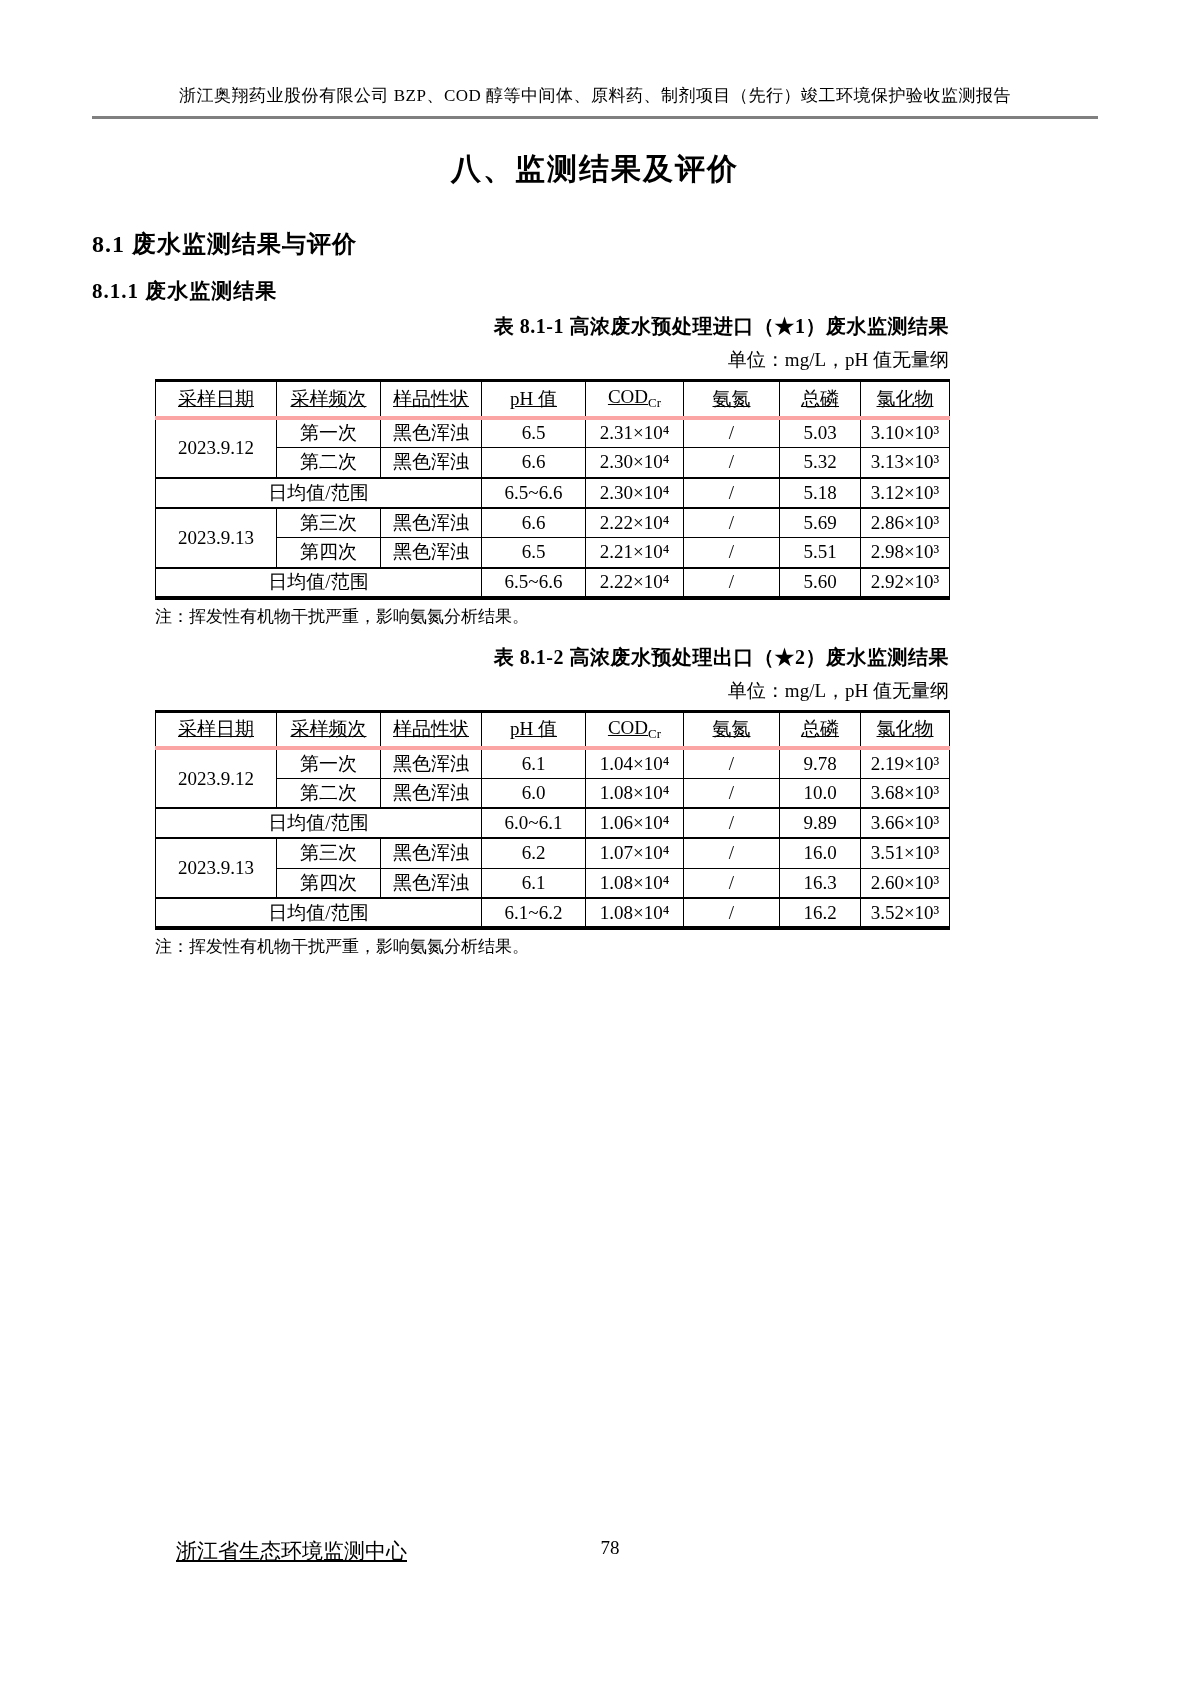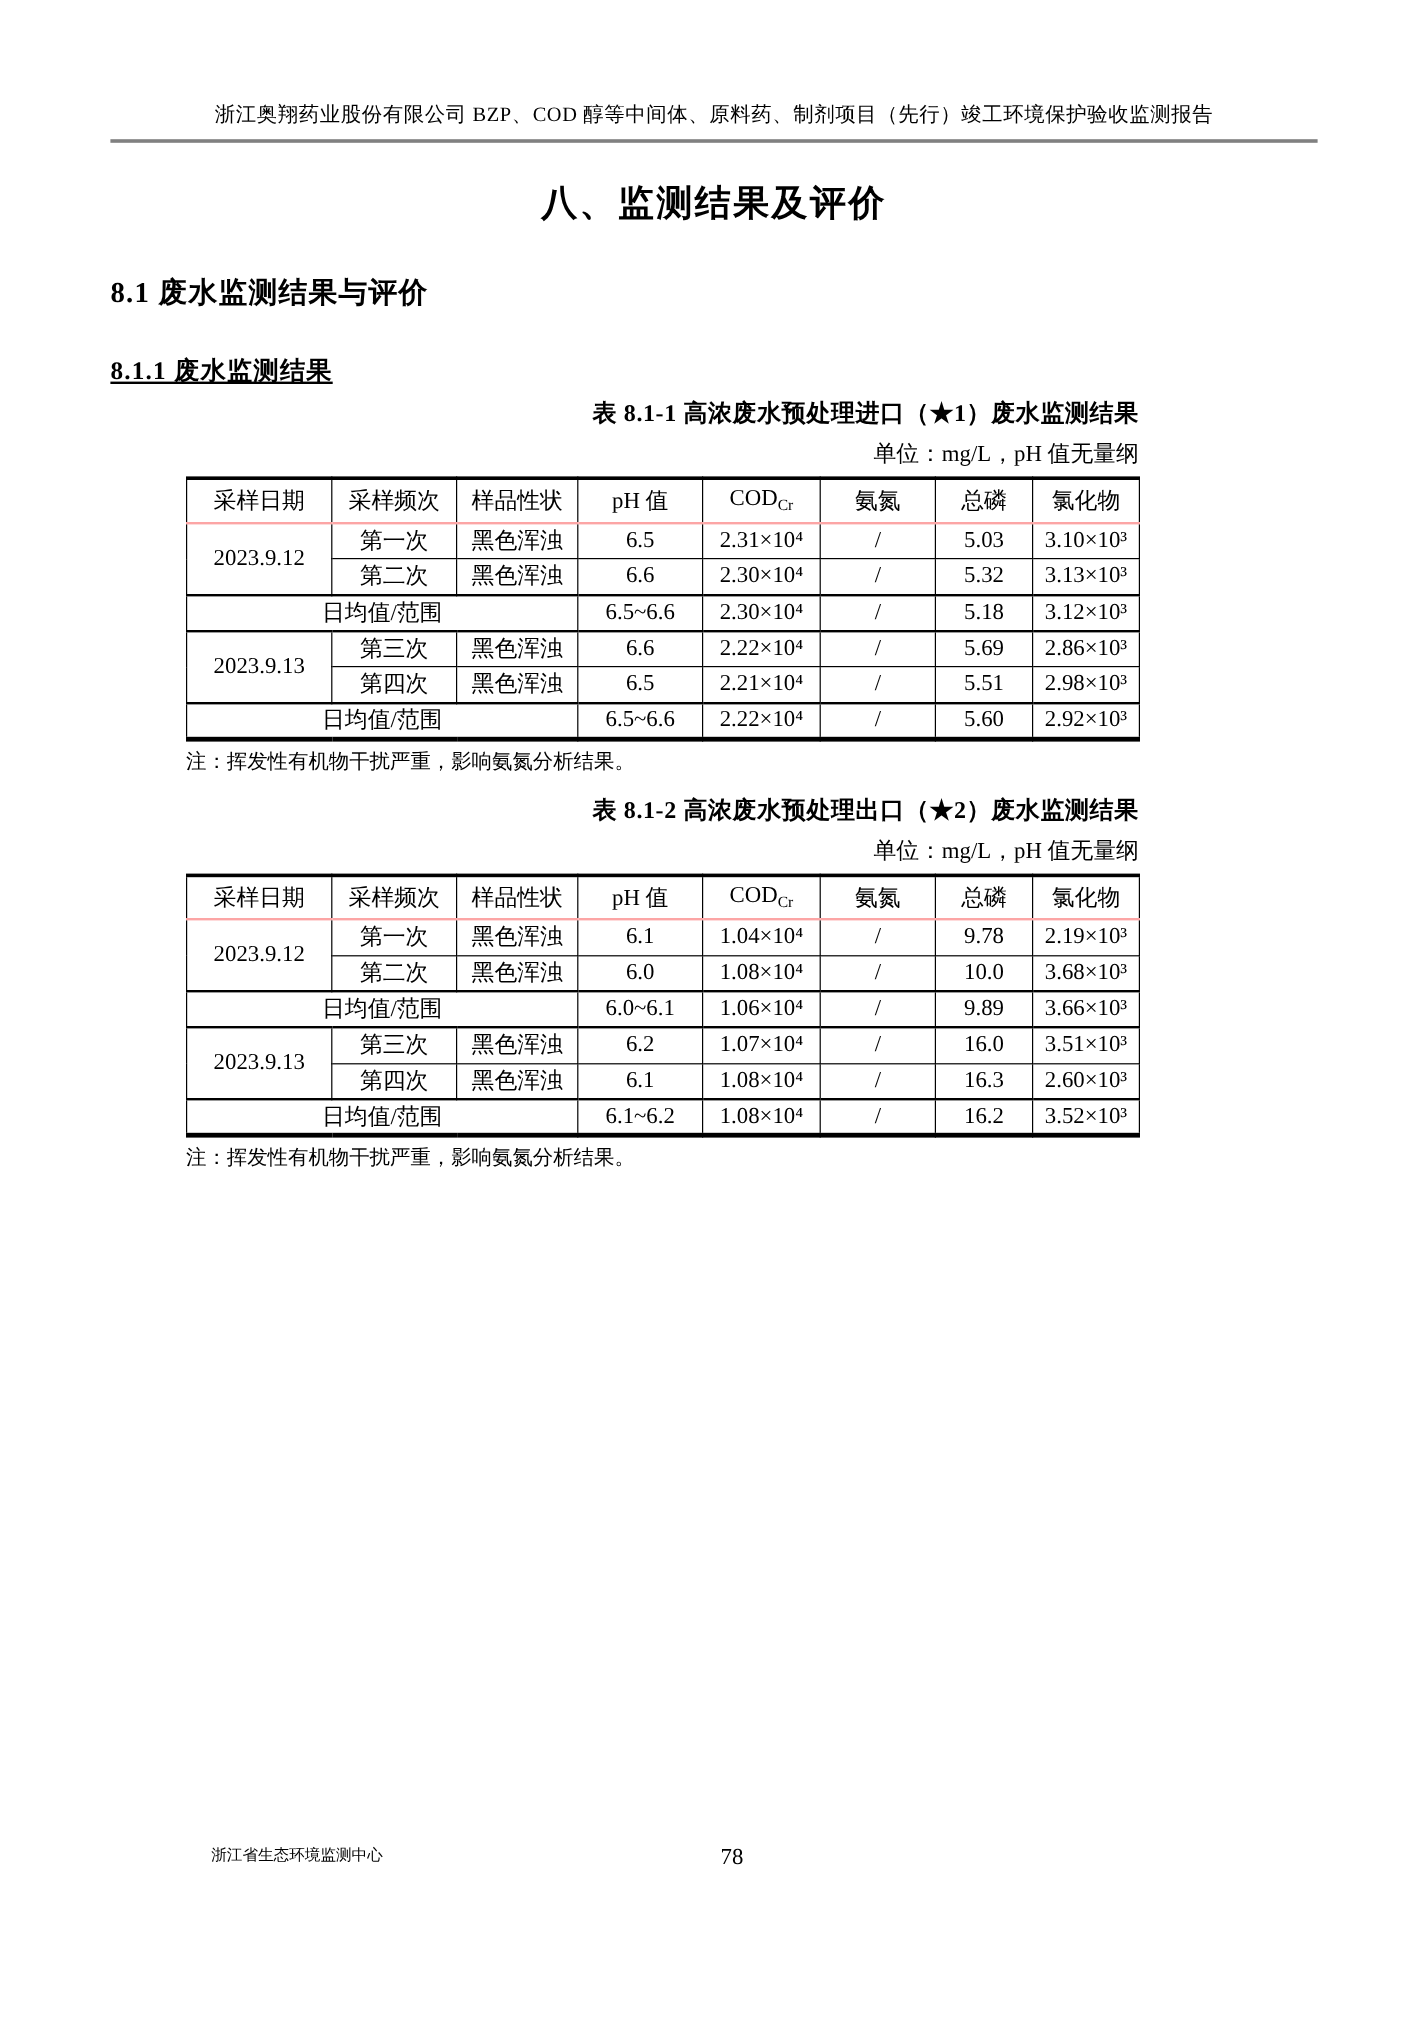--- a/index.html
+++ b/index.html
@@ -16,50 +16,50 @@
   .doc-header { padding-top: 84px; }
   .doc-header-text {
     font-size: 17px; text-align: center; letter-spacing: 0.5px;
     padding-bottom: 9px;
   }
   .doc-header-rule { border-bottom: 3px solid #808080; }
 
   
   .main-title { margin-top: 30px; font-size: 30px; font-weight: bold; text-align: center; letter-spacing: 2px; }
   .h81  { margin-top: 38px; font-size: 24px; font-weight: bold; letter-spacing: 1px; }
-  .h811 { margin-top: 35px; font-size: 21px; font-weight: bold; letter-spacing: 1px; text-decoration: underline; }
+  .h811 { margin-top: 17px; font-size: 21px; font-weight: bold; letter-spacing: 1px; }
 
   
   .para { margin-top: 18px; }
   .para-line { font-size: 23px; line-height: 62px; white-space: nowrap; }
   .pl-just { text-align: justify; text-align-last: justify; white-space: normal; }
   .pl-first { text-indent: 2em; }
 
   
   .tablewrap { width: 794px; margin-left: 63px; }
   .tw1 { margin-top: 8px; }
   .tw2 { margin-top: 16px; }
   .tcaption { font-size: 20px; font-weight: bold; text-align: right; letter-spacing: 0.5px; }
   .unitline { font-size: 19px; text-align: right; margin-top: 7px; }
   table.mon {
     margin-top: 6px;
     border-collapse: collapse; table-layout: fixed; width: 794px;
     font-size: 19px; text-align: center;
     border-top: 3px solid #000; border-bottom: 4px solid #000;
   }
   .mon th, .mon td { border: 1px solid #000; font-weight: normal; padding: 0 2px; overflow: hidden; }
-  .mon th { height: 37px; border-bottom: 2px solid #fca5a5; }
+  .mon th { height: 37px; border-bottom: 4px solid #fca5a5; text-decoration: underline; }
   .mon td { height: 30px; }
   .mon tr.avg td { border-top: 2px solid #000; }
   .mon tr.group-start td { border-top: 2px solid #000; }
   .cod-sub { font-size: 13px; vertical-align: -4px; }
   .tnote { font-size: 17px; margin-top: 5px; }
 
   
-  .footer-org { position: absolute; left: 176px; top: 1537px; font-size: 13px; }
+  .footer-org { position: absolute; left: 176px; top: 1537px; font-size: 21px; text-decoration: underline; }
   .page-num { position: absolute; left: 0; right: 0; top: 1537px; text-align: center; font-size: 19px; padding-left: 30px; }
 </style>
 </head>
 <body>
 
 <div class="content">
 
   <div class="doc-header">
     <div class="doc-header-text">浙江奥翔药业股份有限公司 BZP、COD 醇等中间体、原料药、制剂项目（先行）竣工环境保护验收监测报告</div>
     <div class="doc-header-rule"></div>

